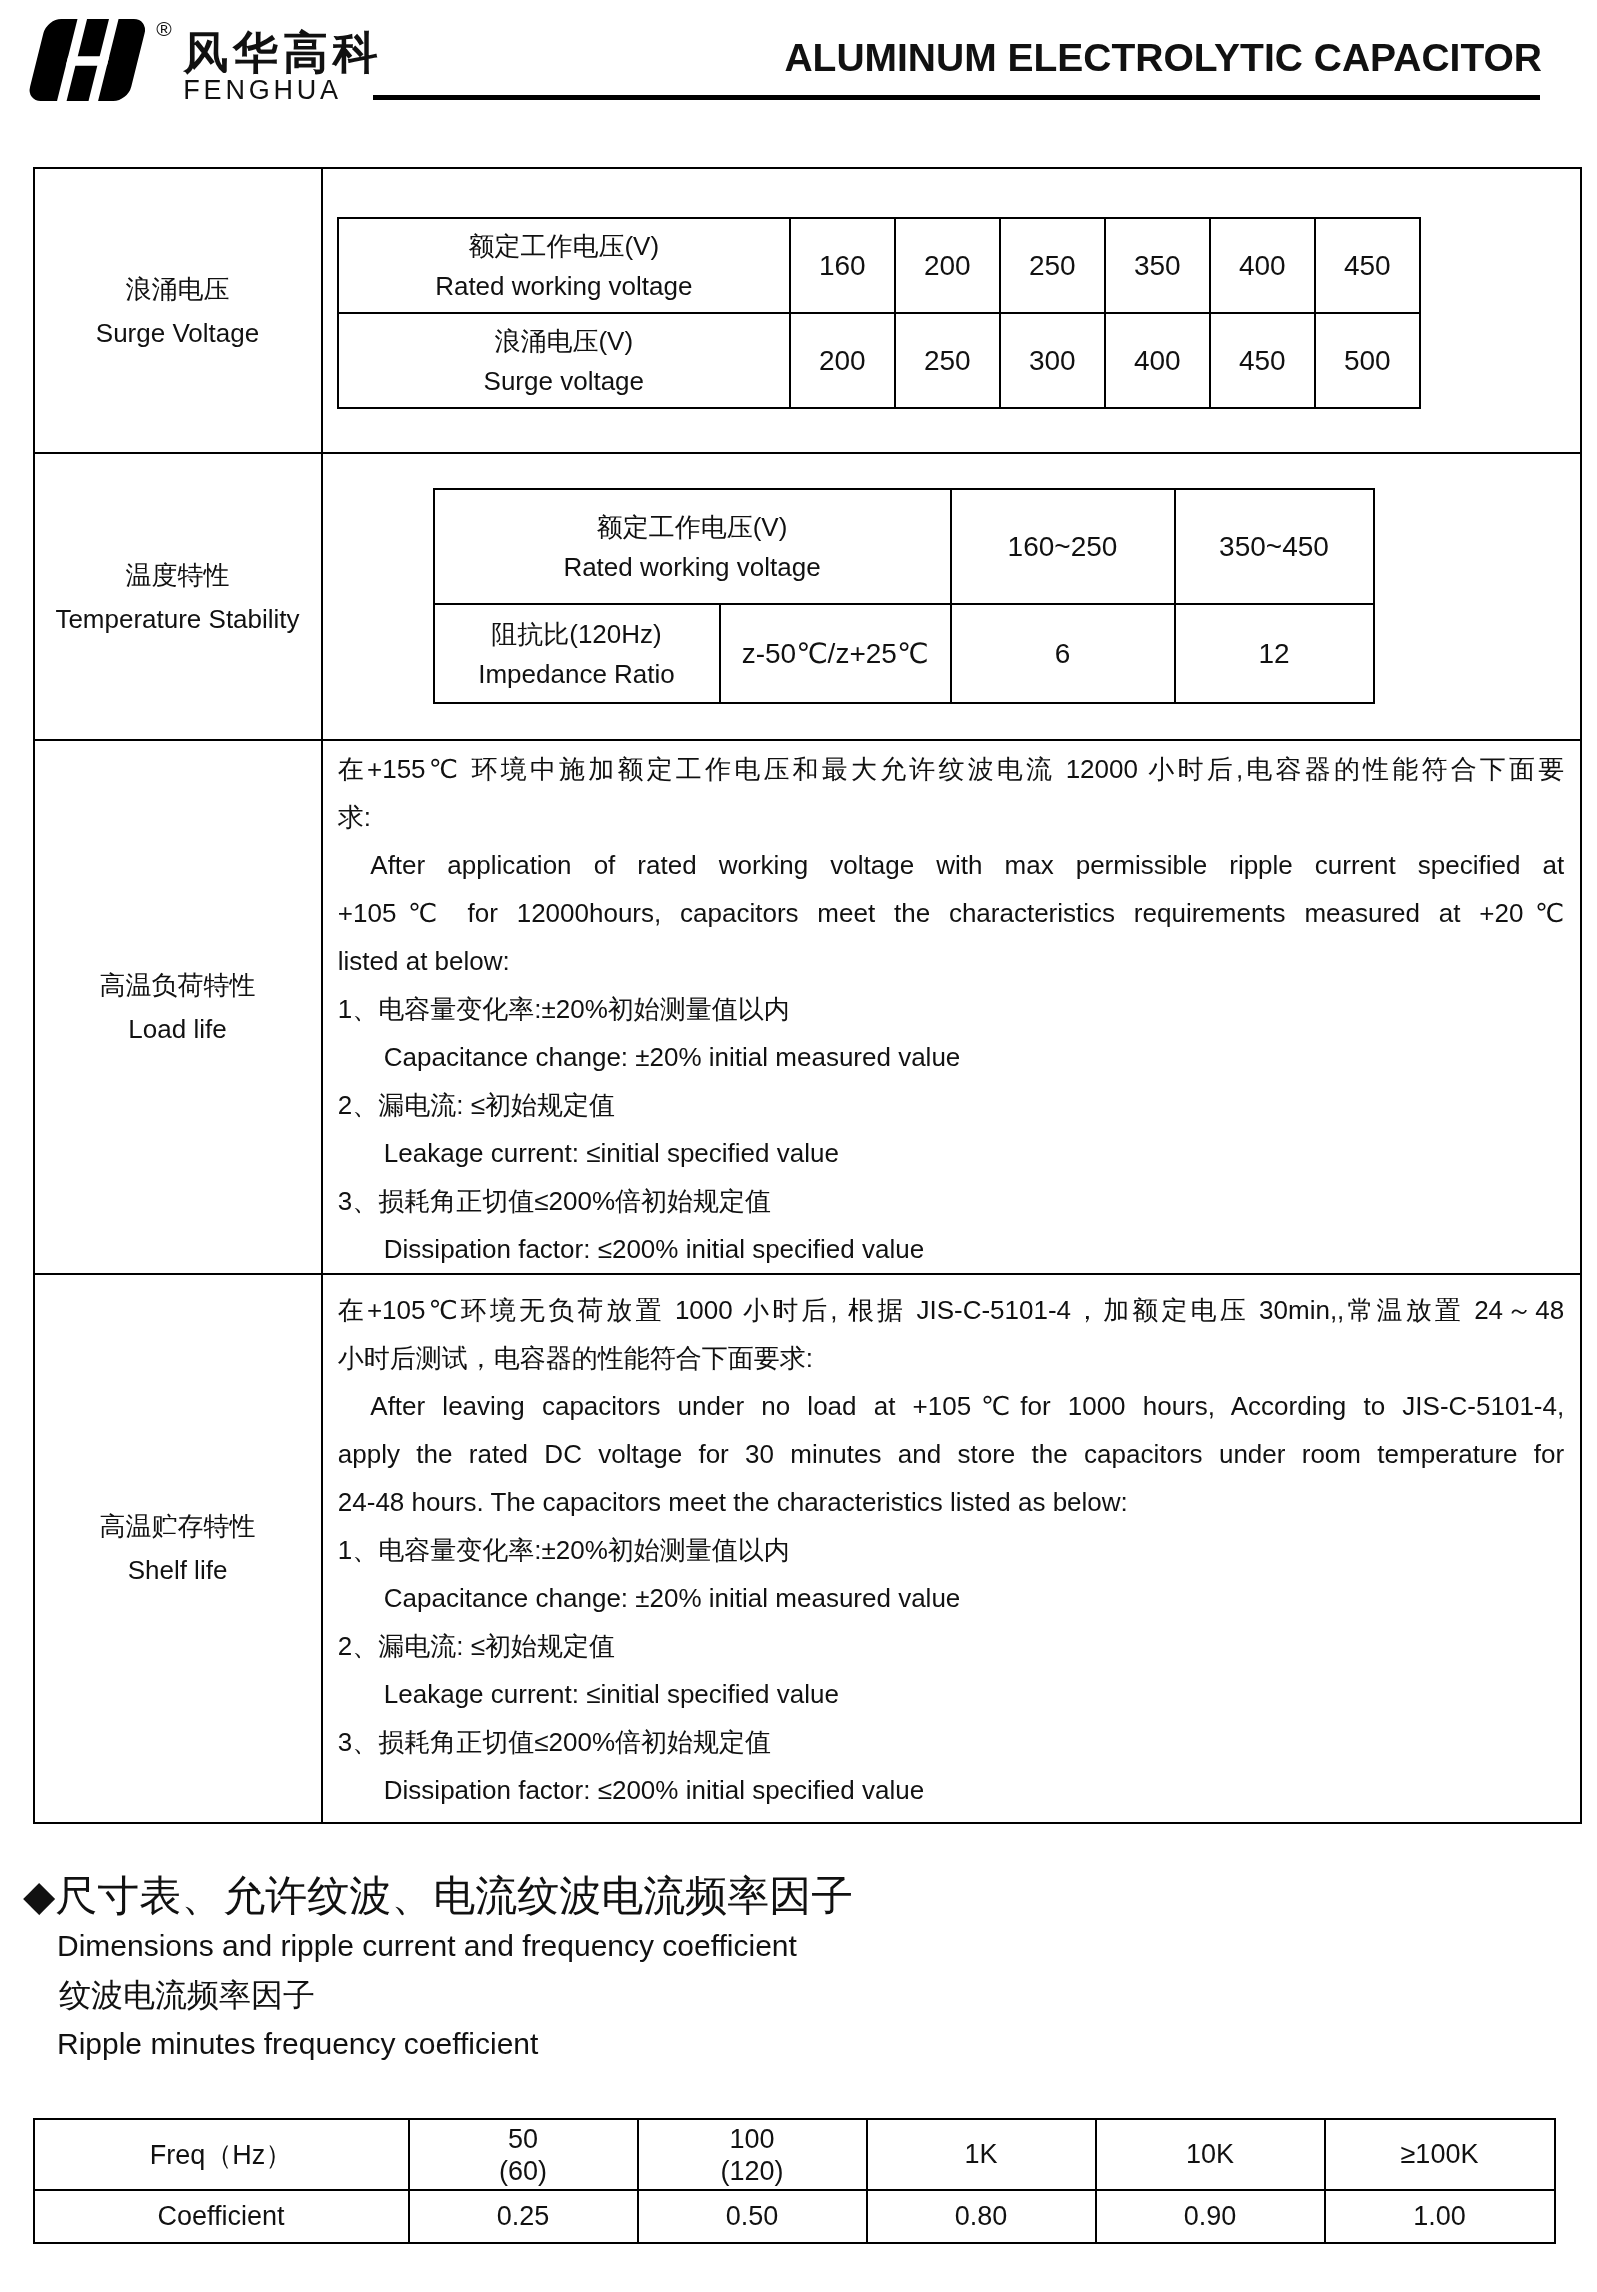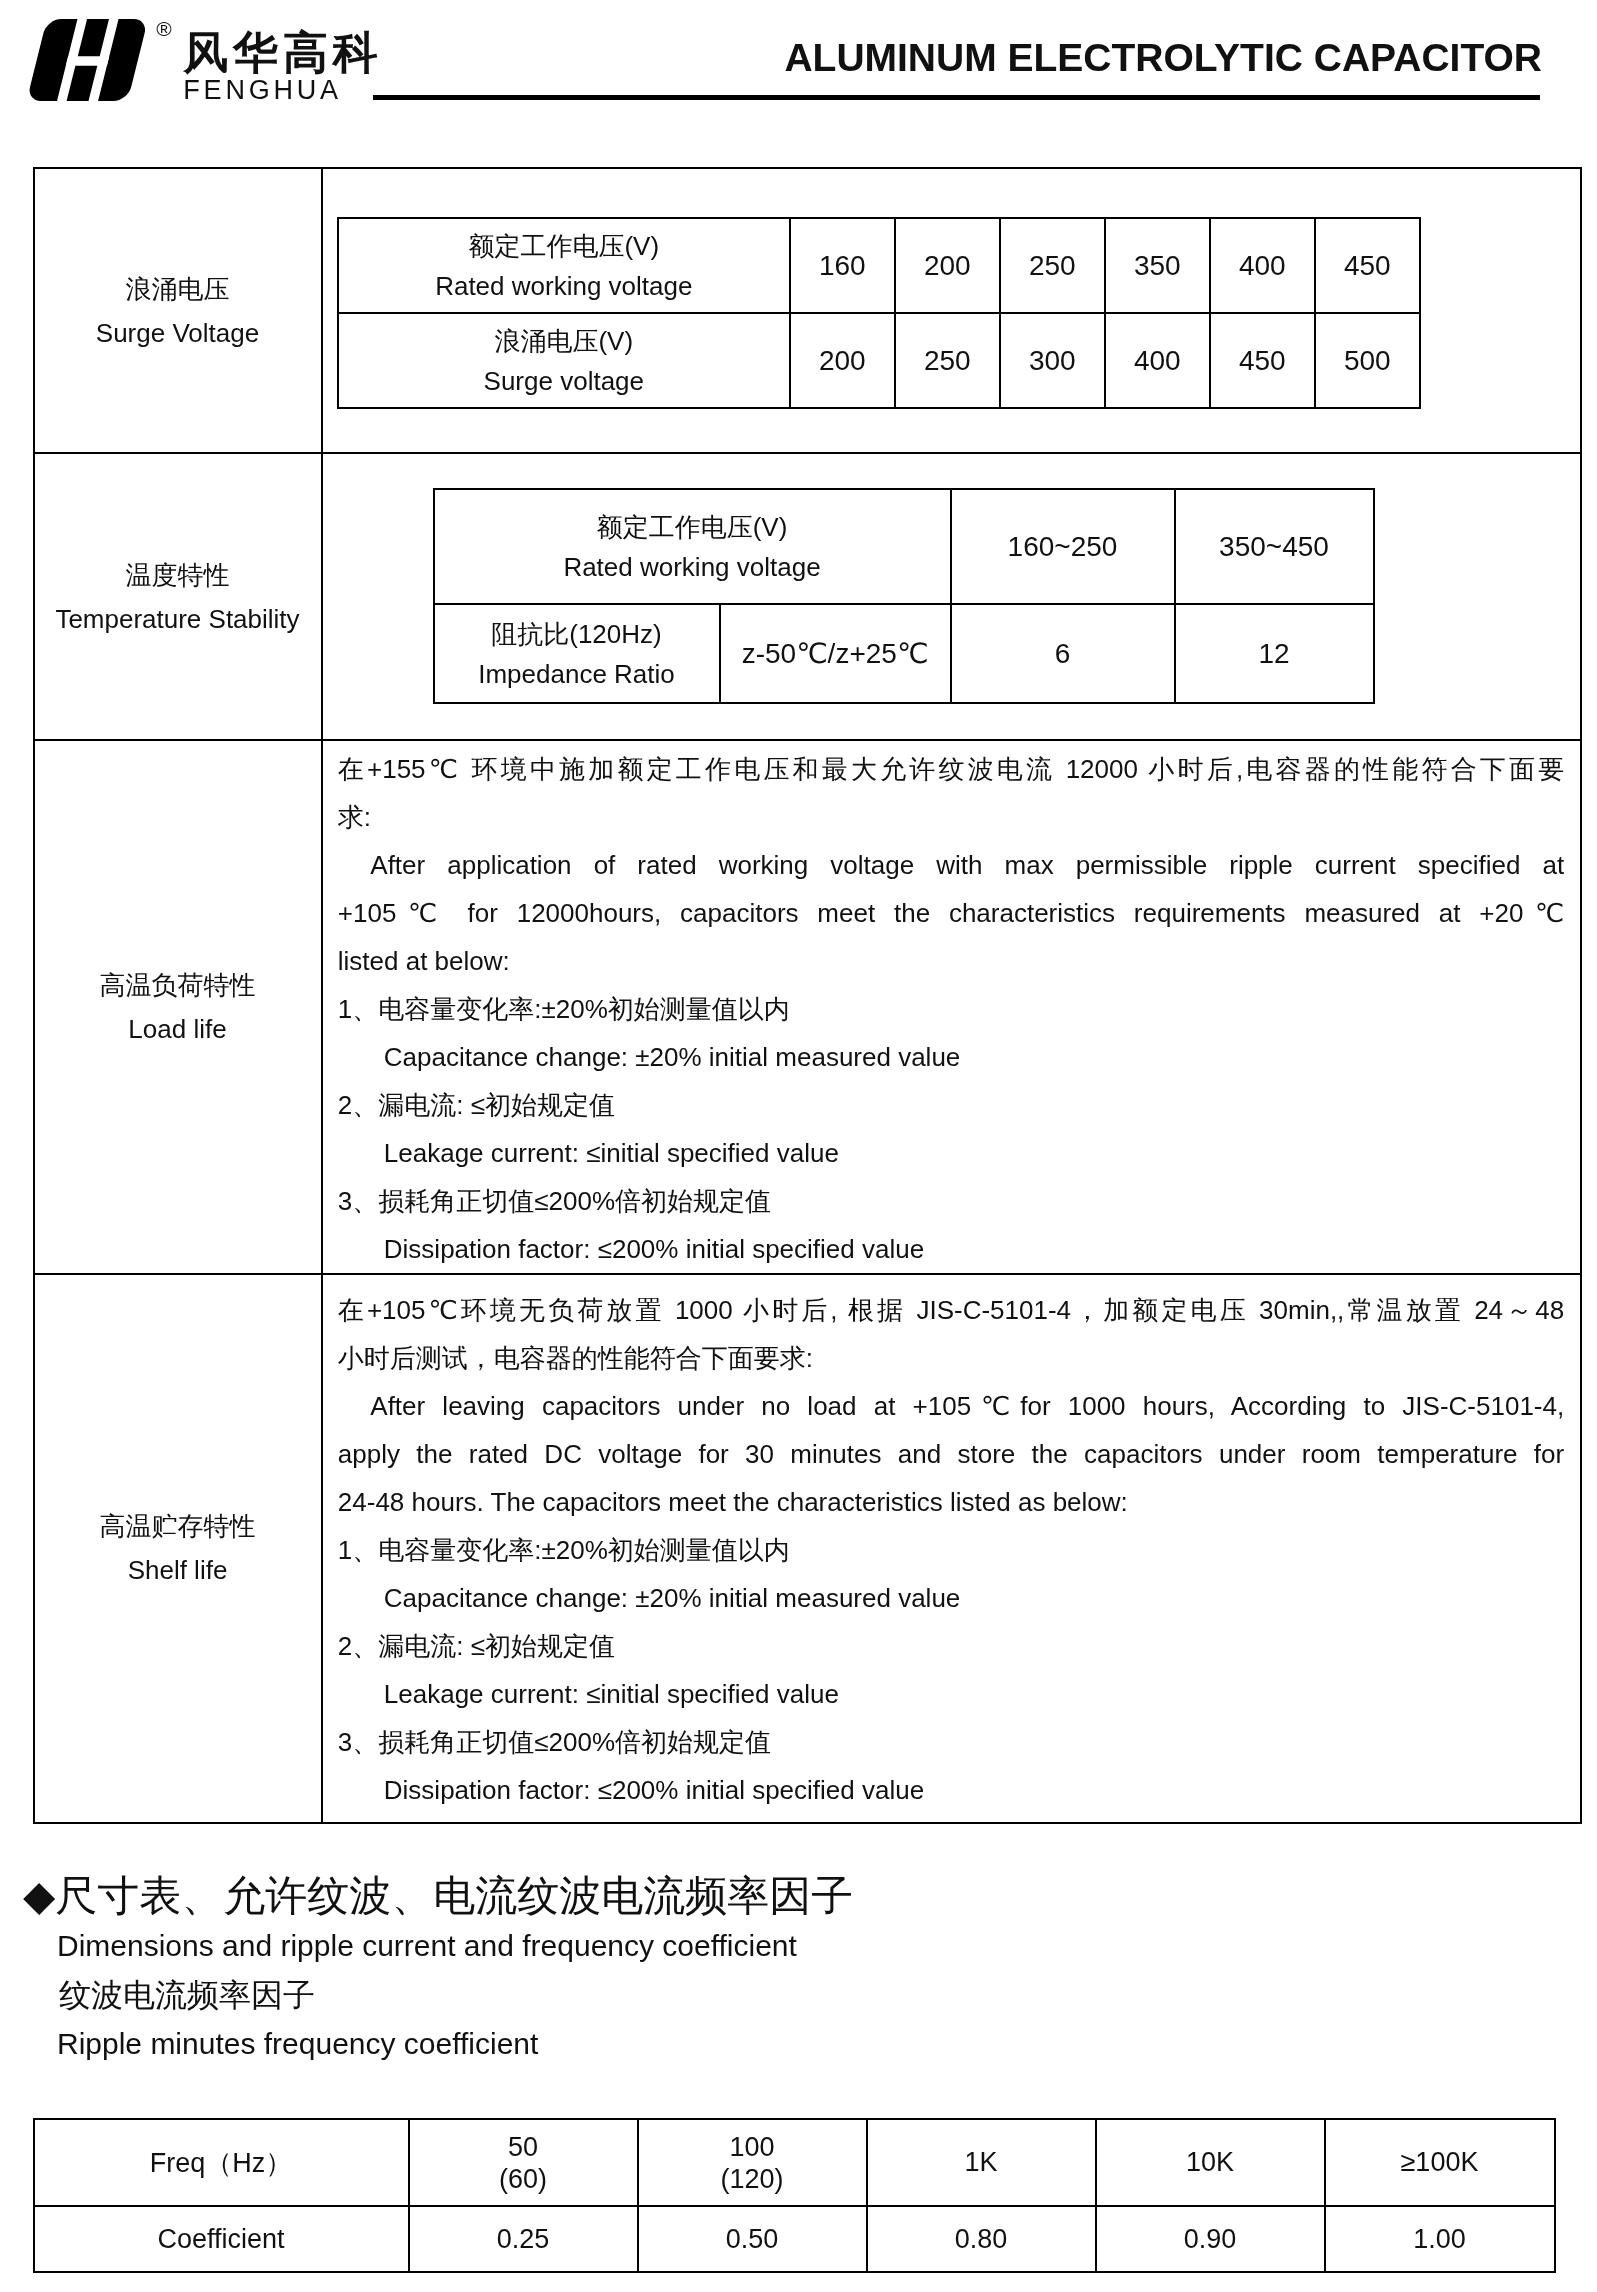--- a/index.html
+++ b/index.html
@@ -219,31 +219,31 @@
   <table class="freq">
     <colgroup>
       <col style="width:375px">
         <col style="width:229px">
         <col style="width:229px">
       <col style="width:229px">
         <col style="width:229px">
         <col style="width:230px">
     </colgroup>
     <tbody>
-      <tr style="height:87px">
+      <tr style="height:71px">
         <td>Freq（Hz）</td>
         <td class="two-line">50
 (60)</td>
         <td class="two-line">100
 (120)</td>
         <td>1K</td>
         <td>10K</td>
         <td>≥100K</td>
       </tr>
-      <tr style="height:66px">
+      <tr style="height:53px">
         <td>Coefficient</td>
         <td>0.25</td>
         <td>0.50</td>
         <td>0.80</td>
         <td>0.90</td>
         <td>1.00</td>
       </tr>
     </tbody>
   </table>
 

